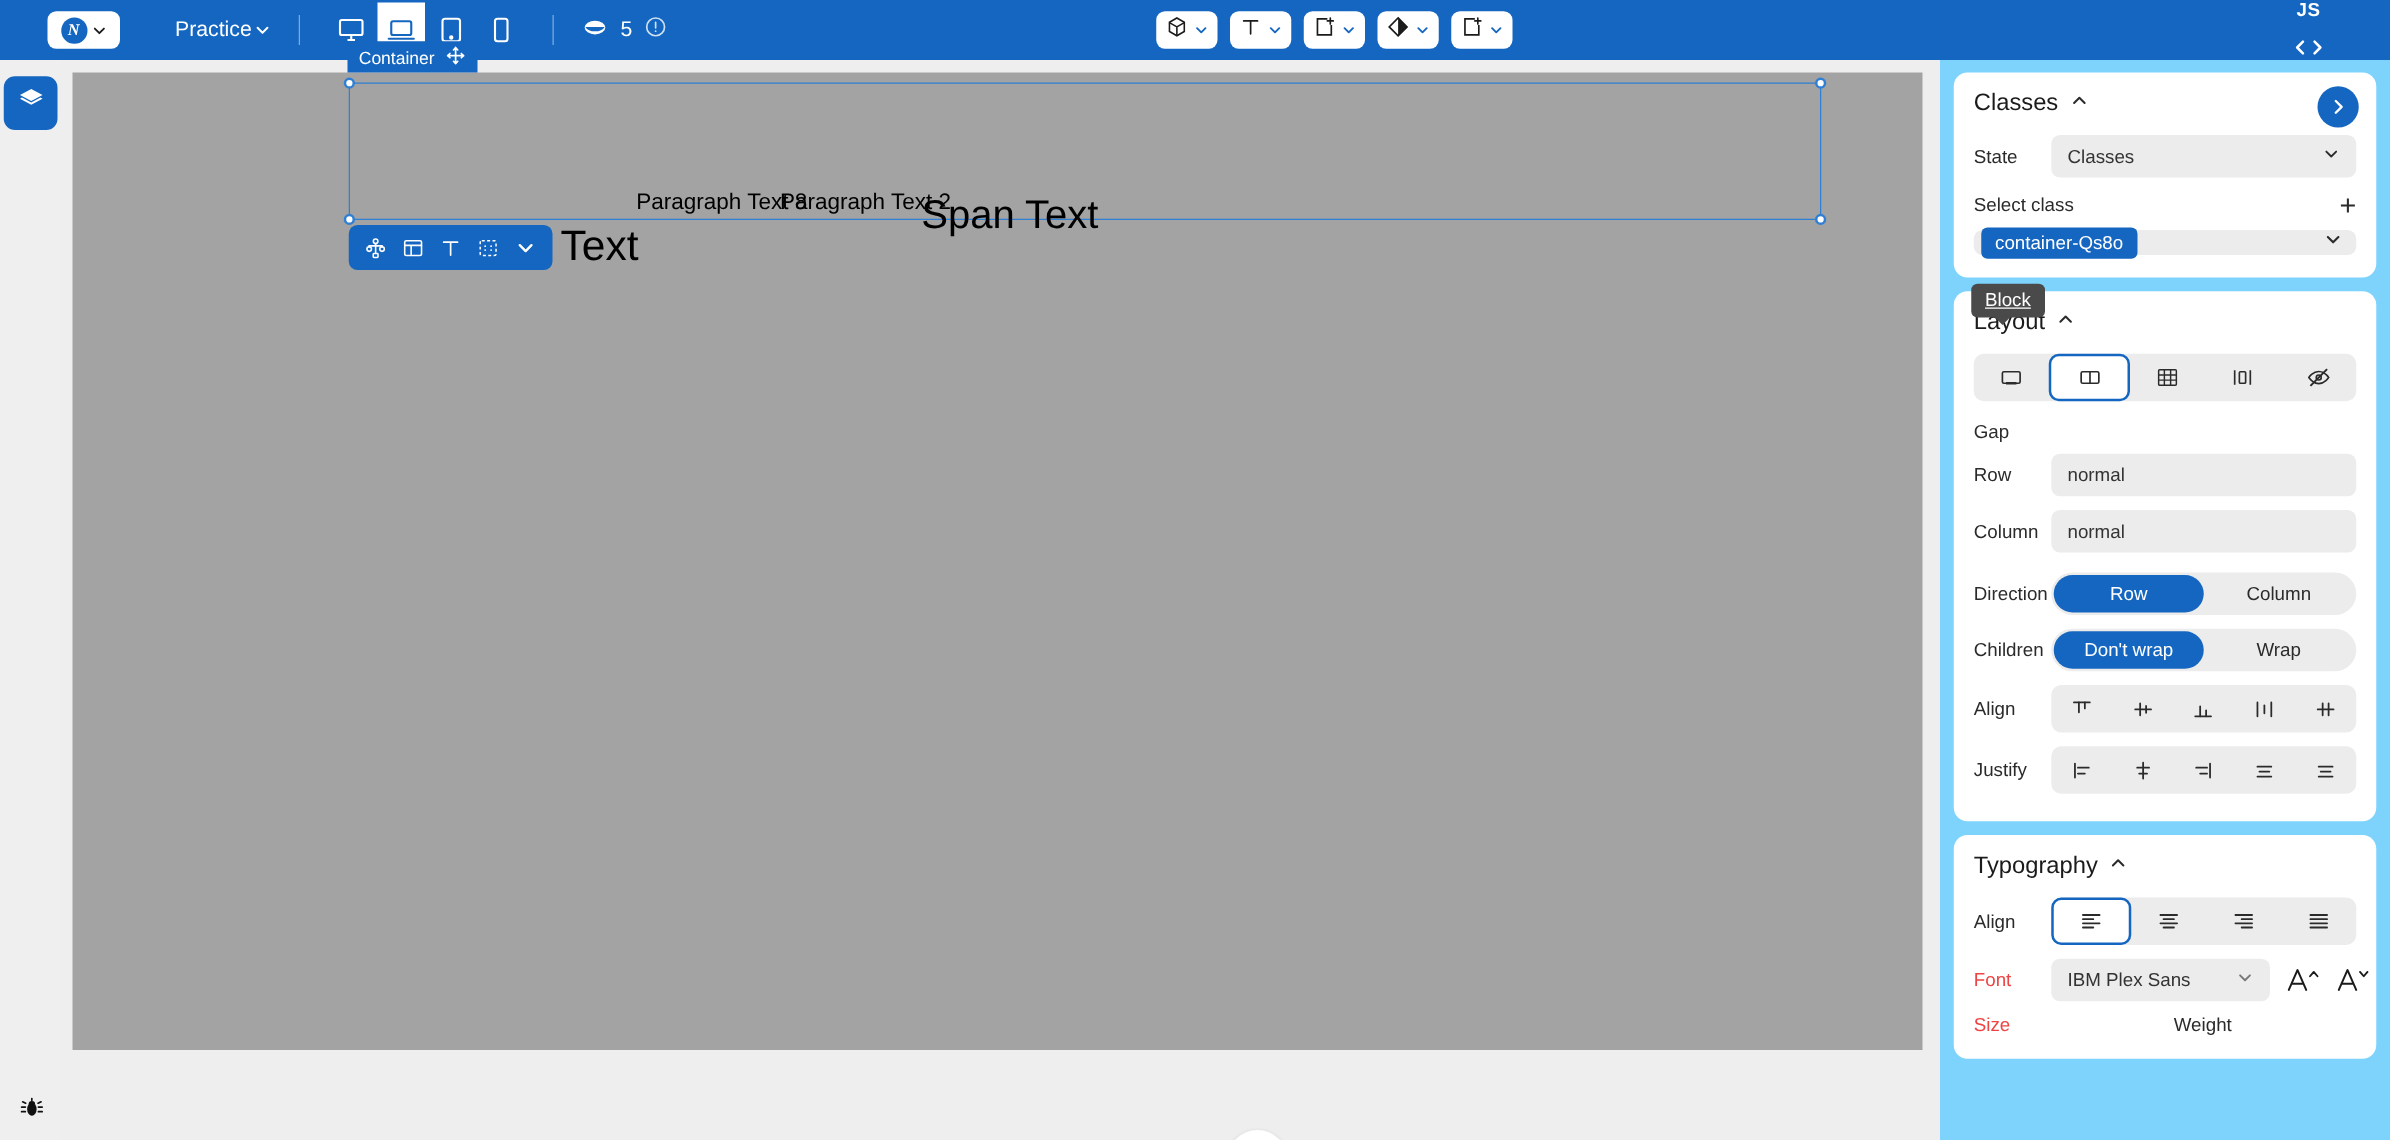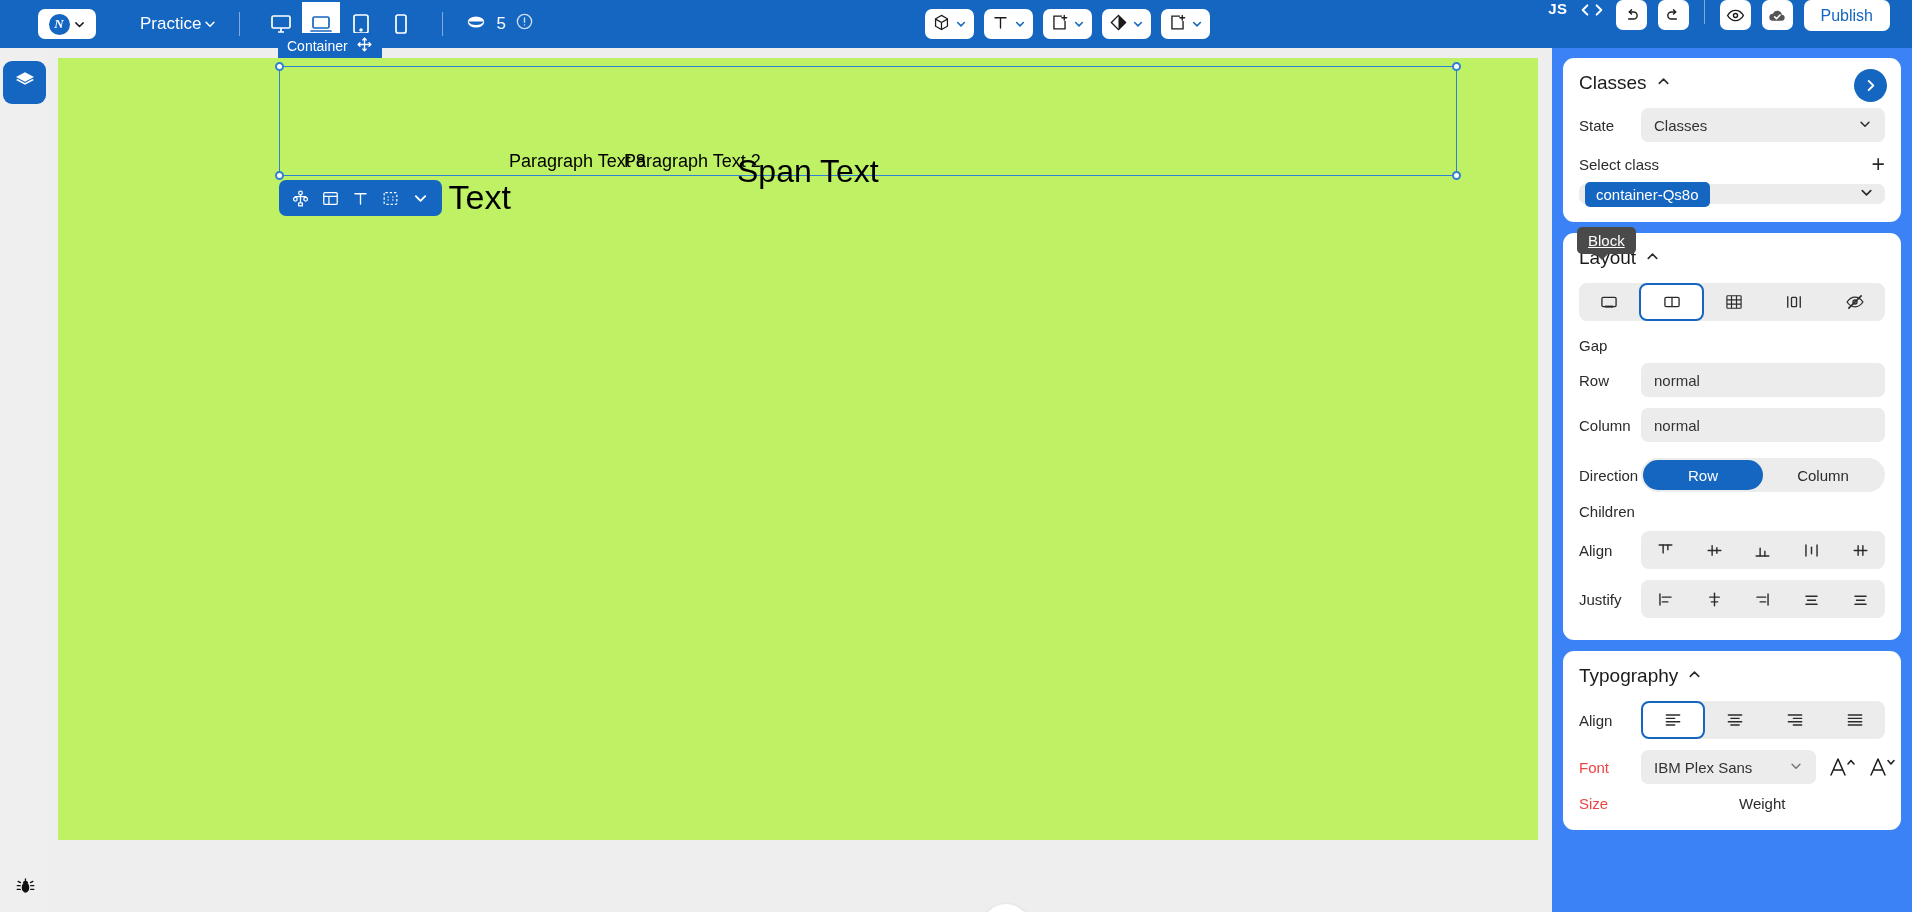--- a/index.html
+++ b/index.html
@@ -61,21 +61,21 @@
   }
   .tool-pill {
     height: 30px; padding: 0 7px;
     background: #fff; border-radius: 7px;
     display: flex; align-items: center; gap: 4px;
     cursor: pointer; color: #1b1b1b;
   }
 
   .tb-right {
     position: absolute; right: 22px; top: 0; height: 64px;
-    display: flex; align-items: flex-start; gap: 11px;
+    display: flex; align-items: center; gap: 11px; flex-direction: column;
   }
   .js-badge { color: #fff; font-weight: bold; font-size: 15px; cursor: pointer; letter-spacing: .4px; }
   .code-badge { color: #fff; cursor: pointer; display:flex; }
   .rnd-btn {
     width: 31px; height: 30px; background: #fff; border-radius: 7px;
     display: flex; align-items: center; justify-content: center; cursor: pointer;
   }
   .publish-btn {
     height: 31px; padding: 0 17px; background: #fff; border-radius: 7px;
     color: #1466c0; font-size: 16px; display: flex; align-items: center;
@@ -101,21 +101,21 @@
     cursor: pointer; font-size: 19px; color: #111;
   }
 
   
   #canvas-wrap {
     position: absolute; left: 48px; top: 48px;
     width: 1504px; height: 864px; background: #eeeeee;
   }
   #canvas {
     position: absolute; left: 10px; top: 10px;
-    width: 1480px; height: 782px; background: #bef264;
+    width: 1480px; height: 782px; background: #a3a3a3;
   }
   
   #sel-box {
     position: absolute; left: 221px; top: 8px;
     width: 1178px; height: 110px;
     border: 1px solid #2f7fd4;
   }
   .handle {
     position: absolute; width: 9px; height: 9px; border-radius: 50%;
     background: #ffffff; border: 2px solid #2f7fd4; box-sizing: border-box;
@@ -150,21 +150,21 @@
   #ai-orb {
     position: absolute; left: 934px; top: 856px;
     width: 48px; height: 48px; border-radius: 50%; background: #fff;
     display: flex; align-items: center; justify-content: center;
     cursor: pointer; box-shadow: 0 1px 4px rgba(0,0,0,.12);
   }
 
   
   #rightpanel {
     position: absolute; right: 0; top: 48px;
-    width: 360px; height: 864px; background: #3b82f6;
+    width: 360px; height: 864px; background: #7dd3fc;
     padding: 10px 11px 0 11px; overflow: hidden;
   }
   .card {
     background: #fff; border-radius: 11px;
     padding: 14px 16px 18px 16px; margin-bottom: 11px;
     position: relative;
   }
   .card-head {
     display: flex; align-items: center; gap: 9px;
     font-size: 19px; color: #1b1b1b; margin-bottom: 14px;
@@ -611,20 +611,24 @@
     <div class="row" style="margin-top:16px">
       <span class="row-label">Direction</span>
       <div class="pillset">
         <div class="pill on">Row</div>
         <div class="pill">Column</div>
       </div>
     </div>
 
     <div class="row">
       <span class="row-label">Children</span>
+      <div class="pillset">
+        <div class="pill on">Don't wrap</div>
+        <div class="pill">Wrap</div>
+      </div>
     </div>
 
     <div class="row">
       <span class="row-label">Align</span>
       <div class="segset">
         <div class="seg">
           <svg width="19" height="19" viewBox="0 0 24 24" fill="none" stroke="#2b2b2b" stroke-width="1.8" stroke-linecap="round">
             <path d="M4 5h16"></path>
               <path d="M9 5v10M15 5v6"></path>
           </svg>

